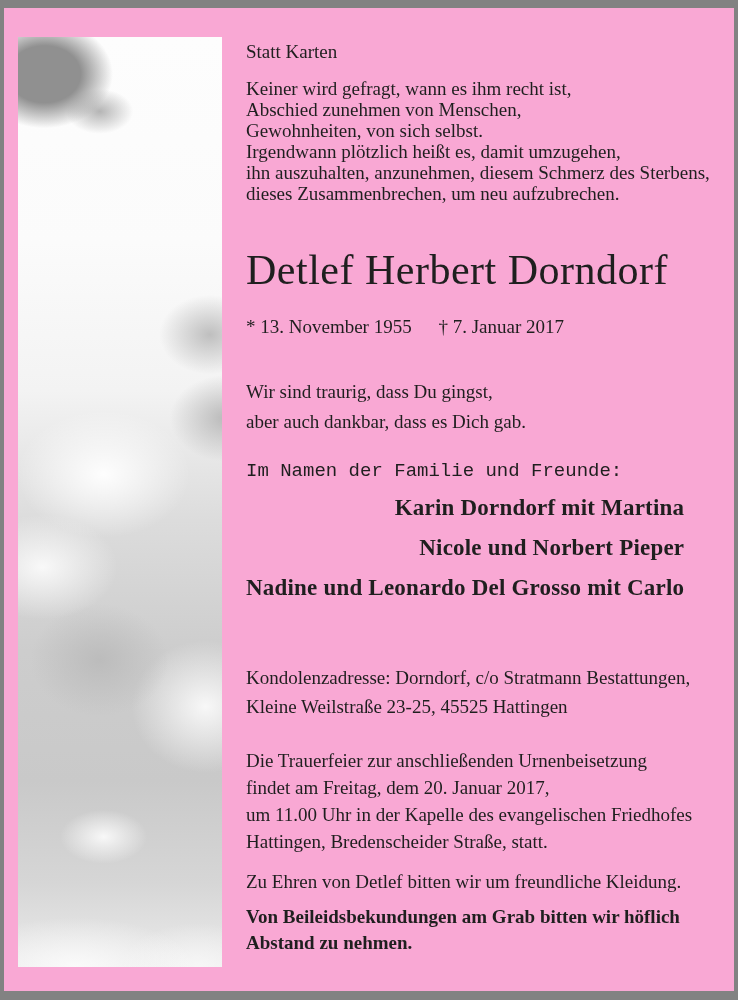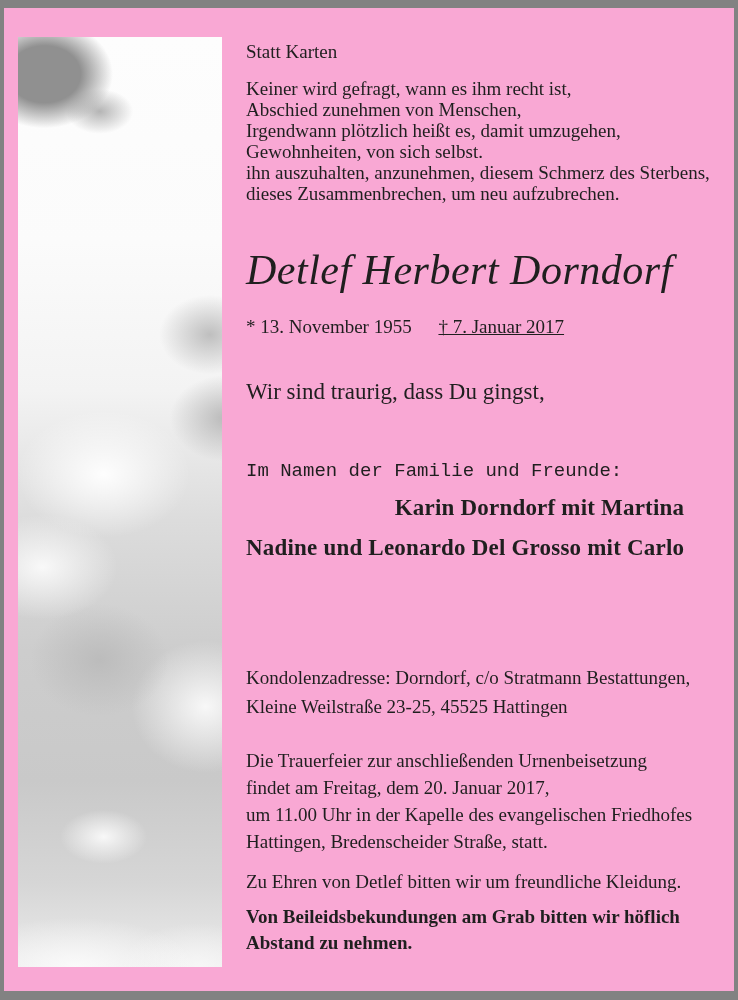--- a/index.html
+++ b/index.html
@@ -39,64 +39,66 @@
       radial-gradient(ellipse 95px 85px at 92% 72%, rgba(250,250,250,0.95), rgba(250,250,250,0) 78%),
       radial-gradient(ellipse 58px 36px at 42% 86%, rgba(252,252,252,0.9),  rgba(252,252,252,0) 75%),
       radial-gradient(ellipse 150px 62px at 28% 100%,rgba(251,251,251,0.95),rgba(251,251,251,0) 80%),
       radial-gradient(ellipse 95px 55px at 88% 100%,rgba(248,248,248,0.9),  rgba(248,248,248,0) 80%),
       linear-gradient(180deg, #fdfdfd 0%, #fbfbfb 22%, #f3f3f3 38%, #dcdcdc 52%, #cdcdcd 66%, #c9c9c9 80%, #d6d6d6 91%, #ebebeb 100%);
   }
   
   .block { position: absolute; left: 242px; white-space: nowrap; }
   .preheader  { top: 32px;  font-size: 19px; line-height: 24px; }
   .poem       { top: 70px;  font-size: 19px; line-height: 21px; }
-  .name       { top: 238px; font-size: 42px; font-weight: normal; line-height: 48px; margin: 0; letter-spacing: 0.5px; font-style: italic; }
+  .name       { top: 238px; font-size: 42px; font-weight: normal; line-height: 48px; margin: 0; letter-spacing: 0.5px; }
   .dates      { top: 307px; font-size: 19px; line-height: 24px; }
-  .dates .death { margin-left: 22px; text-decoration: underline; }
-  .sorrow     { top: 369px; font-size: 23px; line-height: 30px; }
+  .dates .death { margin-left: 22px; }
+  .sorrow     { top: 369px; font-size: 19px; line-height: 30px; }
   .innamen    { top: 451px; font-size: 19px; line-height: 24px; font-family: Liberation Mono, monospace; }
   .family     { top: 480px; font-size: 23px; font-weight: bold; line-height: 40px; letter-spacing: 0.2px; text-align: right; }
   .kondolenz  { top: 655px; font-size: 19px; line-height: 29px; }
   .service    { top: 739px; font-size: 19px; line-height: 27px; }
   .kleidung   { top: 862px; font-size: 19px; line-height: 24px; }
   .beileid    { top: 896px; font-size: 19px; line-height: 26px; font-weight: bold; }
 </style>
 </head>
 <body>
 
 <div class="page">
 
   <div class="clouds"></div>
 
   <div class="block preheader">Statt Karten</div>
 
   <div class="block poem">
     <div>Keiner wird gefragt, wann es ihm recht ist,</div>
     <div>Abschied zunehmen von Menschen,</div>
+    <div>Gewohnheiten, von sich selbst.</div>
     <div>Irgendwann plötzlich heißt es, damit umzugehen,</div>
-    <div>Gewohnheiten, von sich selbst.</div>
     <div>ihn auszuhalten, anzunehmen, diesem Schmerz des Sterbens,</div>
     <div>dieses Zusammenbrechen, um neu aufzubrechen.</div>
   </div>
 
   <h1 class="block name">Detlef Herbert Dorndorf</h1>
 
   <div class="block dates">
     <span>* 13. November 1955</span>
     <span class="death">† 7. Januar 2017</span>
   </div>
 
   <div class="block sorrow">
     <div>Wir sind traurig, dass Du gingst,</div>
+    <div>aber auch dankbar, dass es Dich gab.</div>
   </div>
 
   <div class="block innamen">Im Namen der Familie und Freunde:</div>
 
   <div class="block family">
     <div>Karin Dorndorf mit Martina</div>
+    <div>Nicole und Norbert Pieper</div>
     <div>Nadine und Leonardo Del Grosso mit Carlo</div>
   </div>
 
   <div class="block kondolenz">
     <div>Kondolenzadresse: Dorndorf, c/o Stratmann Bestattungen,</div>
     <div>Kleine Weilstraße 23-25, 45525 Hattingen</div>
   </div>
 
   <div class="block service">
     <div>Die Trauerfeier zur anschließenden Urnenbeisetzung</div>

